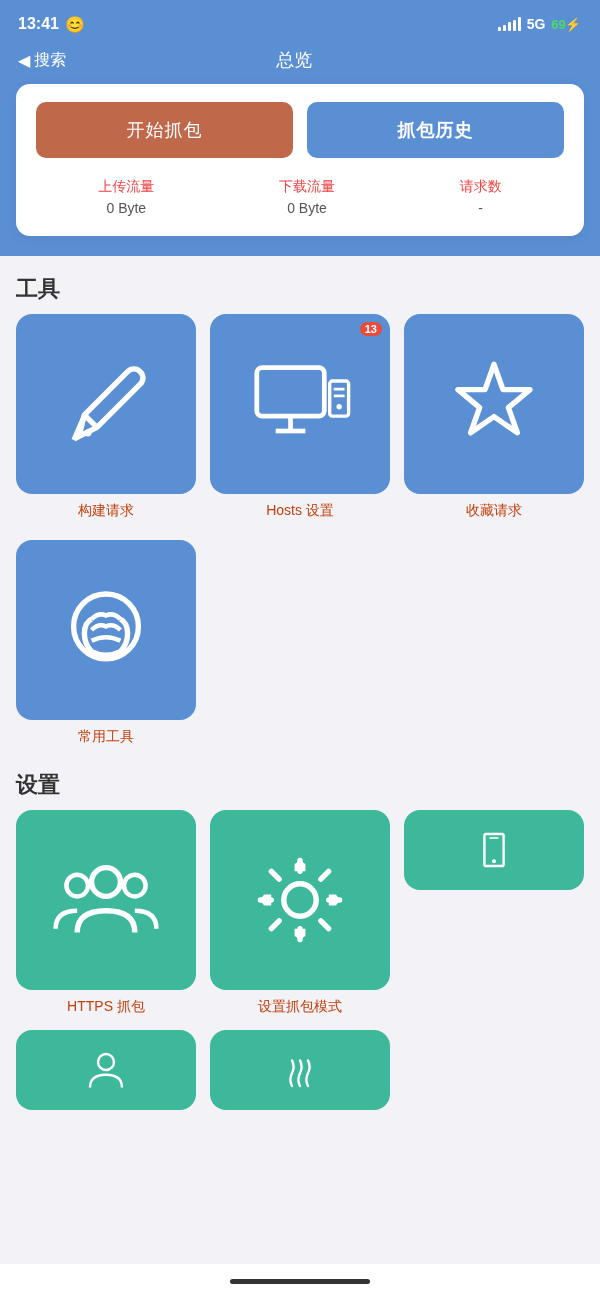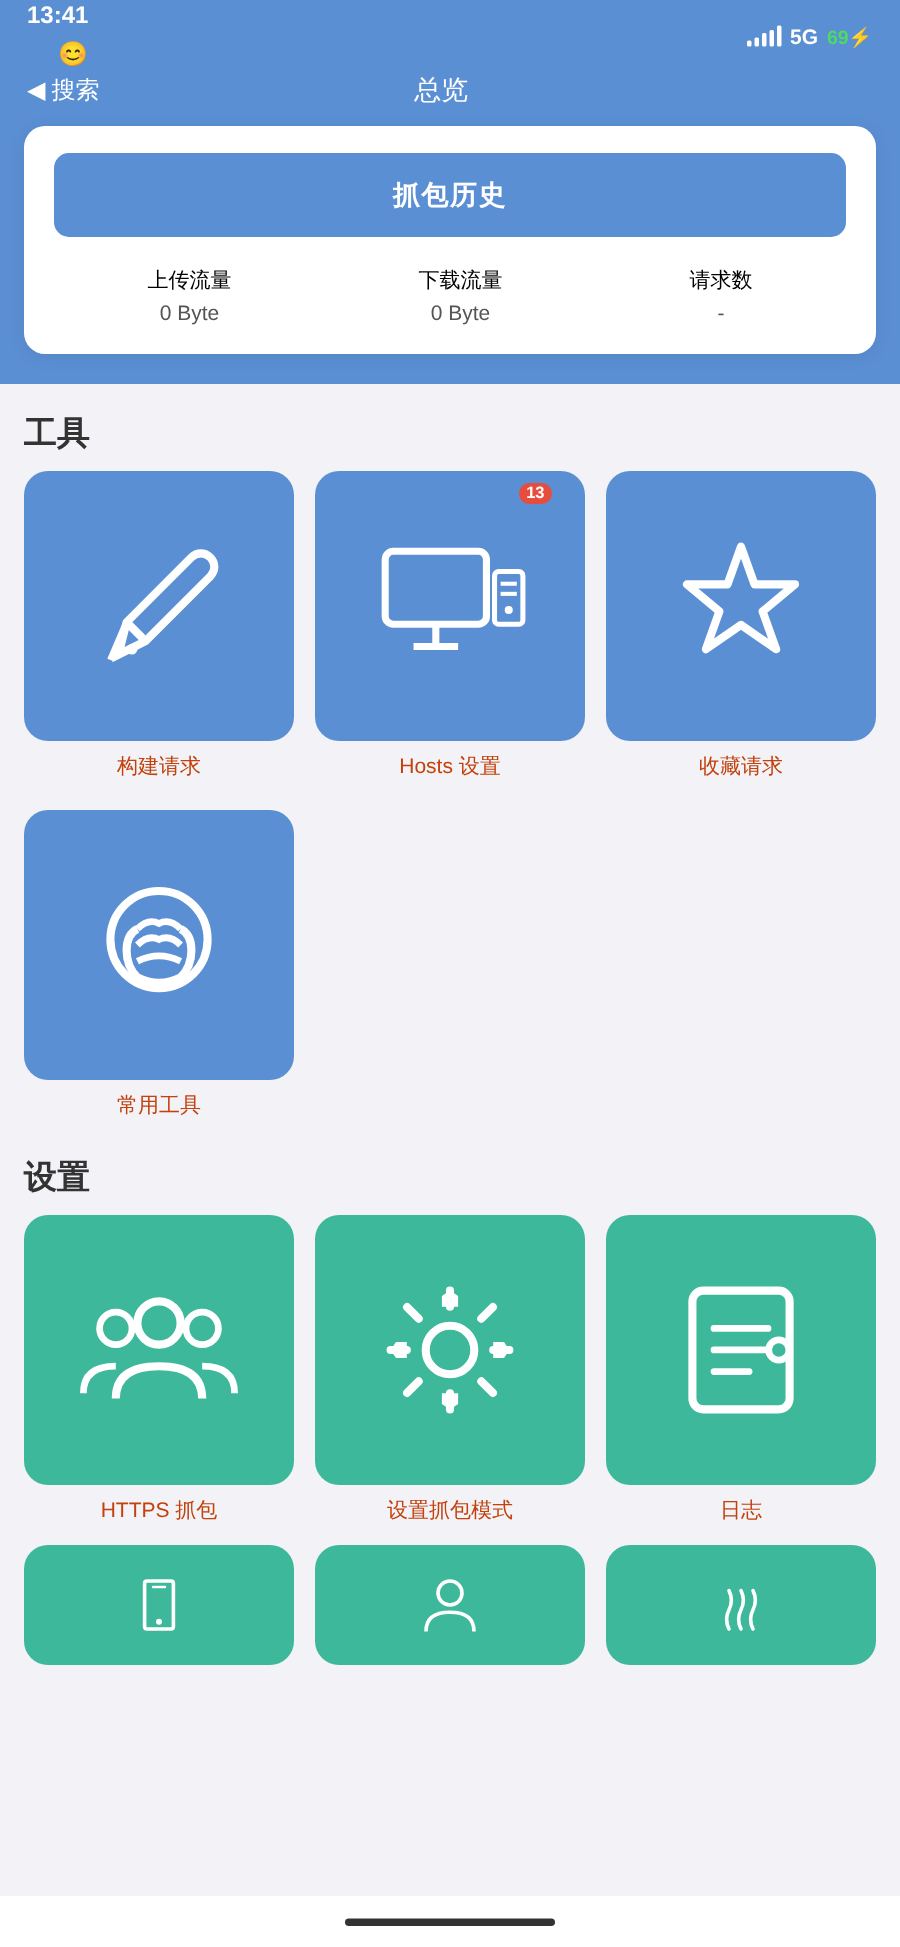--- a/index.html
+++ b/index.html
@@ -16,26 +16,25 @@
     .status-bar {
       background: #5b8fd4;
       display: flex;
       justify-content: space-between;
       align-items: center;
       padding: 10px 18px 6px 18px;
       height: 44px;
     }
     .status-left {
       display: flex;
-      align-items: flex-end;
+      align-items: center;
       gap: 6px;
       color: white;
       font-size: 16px;
       font-weight: 600;
-      flex-direction: column;
     }
     .status-right {
       display: flex;
       align-items: center;
       gap: 6px;
       color: white;
       font-size: 14px;
       font-weight: 600;
       text-align: right;
     }
@@ -128,21 +127,21 @@
       display: flex;
       justify-content: space-around;
       text-align: center;
     }
     .stat-item {
       display: flex;
       flex-direction: column;
       gap: 4px;
     }
     .stat-label {
-      color: #000000;
+      color: #ef4444;
       font-size: 14px;
     }
     .stat-value {
       color: #555;
       font-size: 14px;
     }
 
     
     .section-title {
       font-size: 22px;
@@ -213,21 +212,21 @@
       gap: 14px;
       padding: 0 16px 120px 16px;
     }
 
     .hosts-badge {
       position: relative;
     }
     .hosts-count {
       position: absolute;
       top: 8px;
-      right: 22px;
+      right: 8px;
       background: #e74c3c;
       color: white;
       font-size: 11px;
       font-weight: 700;
       border-radius: 10px;
       padding: 1px 5px;
       min-width: 18px;
       text-align: right;
     }
   </style>
@@ -259,20 +258,21 @@
     <span>◀</span>
     <span>搜索</span>
   </div>
   <div class="nav-title">总览</div>
   <div class="nav-right"></div>
 </div>
 
 <div class="card-section">
   <div class="card">
     <div class="button-row">
+      <button class="btn-start">开始抓包</button>
       <button class="btn-history">抓包历史</button>
     </div>
     <div class="stats-row">
       <div class="stat-item">
         <span class="stat-label">上传流量</span>
         <span class="stat-value">0 Byte</span>
       </div>
       <div class="stat-item">
         <span class="stat-label">下载流量</span>
         <span class="stat-value">0 Byte</span>
@@ -376,36 +376,20 @@
     <div class="tool-icon-box teal">
       <svg viewBox="0 0 60 60" fill="none" xmlns="http://www.w3.org/2000/svg">
         <circle cx="30" cy="30" r="9" stroke="white" stroke-width="3" fill="none"></circle>
         <path d="M30 8 L30 14 M30 46 L30 52 M8 30 L14 30 M46 30 L52 30 M14.1 14.1 L18.4 18.4 M41.6 41.6 L45.9 45.9 M45.9 14.1 L41.6 18.4 M18.4 41.6 L14.1 45.9" stroke="white" stroke-width="3" stroke-linecap="round"></path>
         <path d="M30 8 L27 10 L27 14 L30 14 L33 14 L33 10 Z M30 46 L27 46 L27 50 L30 52 L33 50 L33 46 Z M8 30 L10 27 L14 27 L14 30 L14 33 L10 33 Z M46 30 L46 27 L50 27 L52 30 L50 33 L46 33 Z" fill="white" stroke="none"></path>
       </svg>
     </div>
     <span class="tool-label">设置抓包模式</span>
   </div>
 
-  <div class="tool-item">
-    <div class="tool-icon-box teal">
-      <svg viewBox="0 0 60 60" fill="none" xmlns="http://www.w3.org/2000/svg">
-
-        <rect x="12" y="8" width="36" height="44" rx="4" stroke="white" stroke-width="3" fill="none"></rect>
-
-        <line x1="20" y1="22" x2="40" y2="22" stroke="white" stroke-width="2.5" stroke-linecap="round"></line>
-        <line x1="20" y1="30" x2="40" y2="30" stroke="white" stroke-width="2.5" stroke-linecap="round"></line>
-        <line x1="20" y1="38" x2="33" y2="38" stroke="white" stroke-width="2.5" stroke-linecap="round"></line>
-
-        <circle cx="44" cy="30" r="5" fill="white"></circle>
-        <circle cx="44" cy="30" r="2.5" fill="#3db89b"></circle>
-      </svg>
-    </div>
-    <span class="tool-label">日志</span>
-  </div>
 
   <div class="tool-item">
     <div class="tool-icon-box teal" style="height:80px;">
       <svg viewBox="0 0 60 60" fill="none" xmlns="http://www.w3.org/2000/svg">
         <path d="M20 10 Q18 10 18 12 L18 48 Q18 50 20 50 L40 50 Q42 50 42 48 L42 12 Q42 10 40 10 Z" stroke="white" stroke-width="3" fill="none"></path>
         <circle cx="30" cy="44" r="2.5" fill="white"></circle>
         <line x1="25" y1="15" x2="35" y2="15" stroke="white" stroke-width="2" stroke-linecap="round"></line>
       </svg>
     </div>
   </div>

